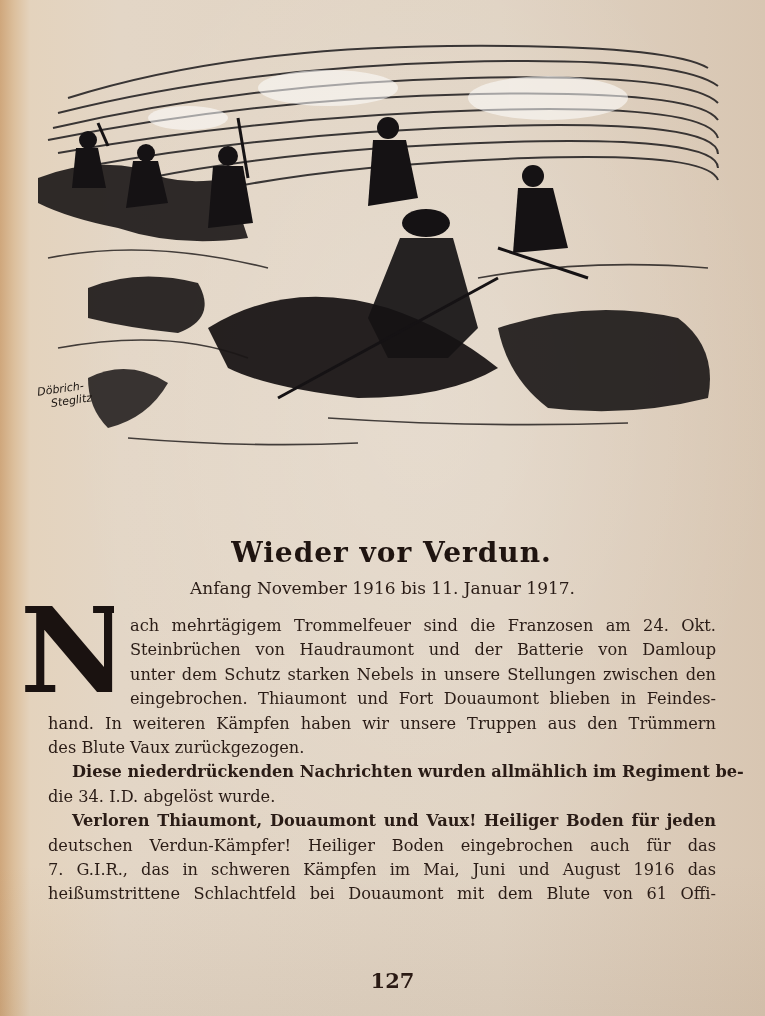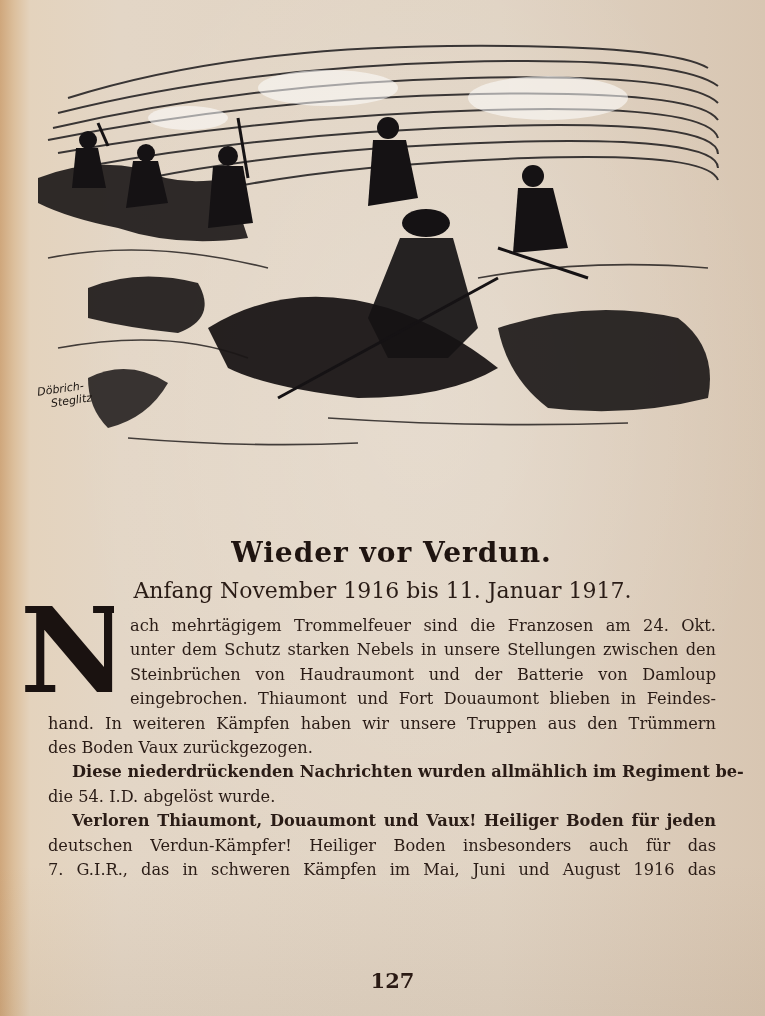--- a/index.html
+++ b/index.html
@@ -30,21 +30,21 @@
       position: absolute; left: 0; right: 0; top: 536px;
       text-align: center;
       font-family: "DejaVu Serif", serif; font-weight: bold;
       font-size: 28px; letter-spacing: 1px; color: #1f1410;
       padding-left: 18px;
     }
     .chapter-subtitle {
       position: absolute; left: 0; right: 0; top: 578px;
       text-align: center;
       font-family: "DejaVu Serif", serif;
-      font-size: 22px; color: #2a1c16;
+      font-size: 17px; color: #2a1c16;
     }
     .drop-cap {
       position: absolute; left: 14px; top: 592px; width: 100px; height: 112px;
     }
     .drop-cap svg { width: 100%; height: 100%; }
     .body-text {
       position: absolute; left: 48px; top: 614px; width: 668px;
       font-family: "DejaVu Serif", serif;
       font-size: 16.2px; line-height: 24.4px; color: #2a1c16;
       text-align: justify;
@@ -131,25 +131,26 @@
 <div class="chapter-subtitle">Anfang November 1916 bis 11. Januar 1917.</div>
 
 <div class="drop-cap">
   <svg viewBox="0 0 100 112" xmlns="http://www.w3.org/2000/svg">
     <text x="6" y="100" font-family="DejaVu Serif, serif" font-weight="bold" font-size="118" fill="#1a1210">N</text>
   </svg>
 </div>
 
 <div class="body-text">
   <span class="line indent-cap">ach mehrtägigem Trommelfeuer sind die Franzosen am 24. Okt.</span>
+  <span class="line indent-cap">Steinbrüchen von Haudraumont und der Batterie von Damloup</span>
   <span class="line indent-cap">unter dem Schutz starken Nebels in unsere Stellungen zwischen den</span>
-  <span class="line indent-cap">Steinbrüchen von Haudraumont und der Batterie von Damloup</span>
   <span class="line indent-cap">eingebrochen. Thiaumont und Fort Douaumont blieben in Feindes-</span>
   <span class="line">hand. In weiteren Kämpfen haben wir unsere Truppen aus den Trümmern</span>
-  <span class="line last">des Boden Vaux zurückgezogen.</span>
+  <span class="line last">des Blute Vaux zurückgezogen.</span>
   <span class="line indent">Diese niederdrückenden Nachrichten wurden allmählich im Regiment be-</span>
-  <span class="line last">die 54. I.D. abgelöst wurde.</span>
+  <span class="line last">die 34. I.D. abgelöst wurde.</span>
   <span class="line indent">Verloren Thiaumont, Douaumont und Vaux! Heiliger Boden für jeden</span>
-  <span class="line">deutschen Verdun-Kämpfer! Heiliger Boden insbesonders auch für das</span>
+  <span class="line">deutschen Verdun-Kämpfer! Heiliger Boden eingebrochen auch für das</span>
   <span class="line">7. G.I.R., das in schweren Kämpfen im Mai, Juni und August 1916 das</span>
+  <span class="line">heißumstrittene Schlachtfeld bei Douaumont mit dem Blute von 61 Offi-</span>
 </div>
 
 <div class="page-number">127</div>
 
 </body></html>

